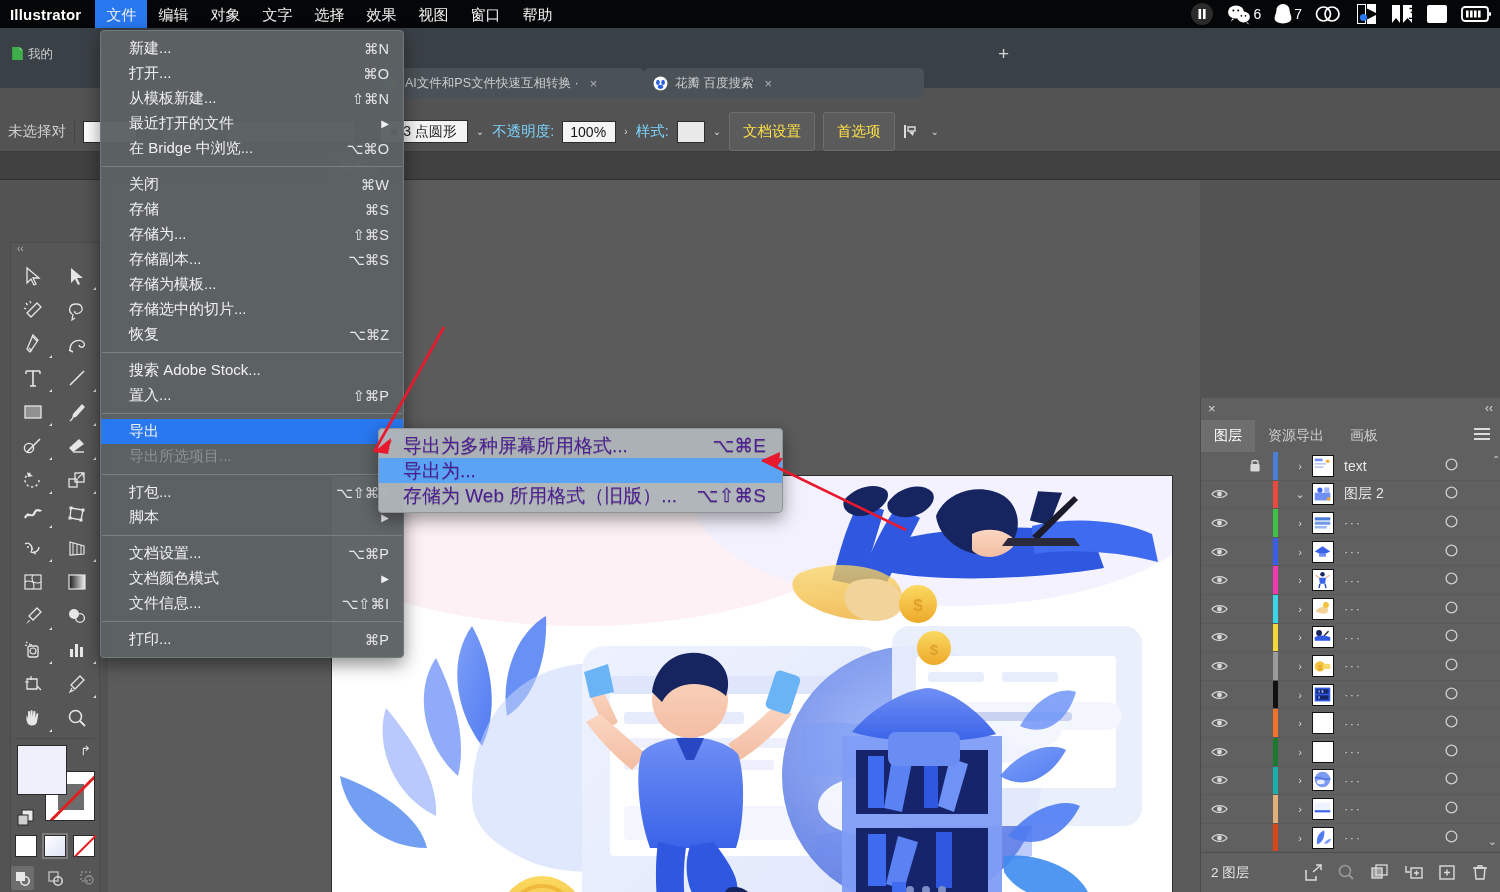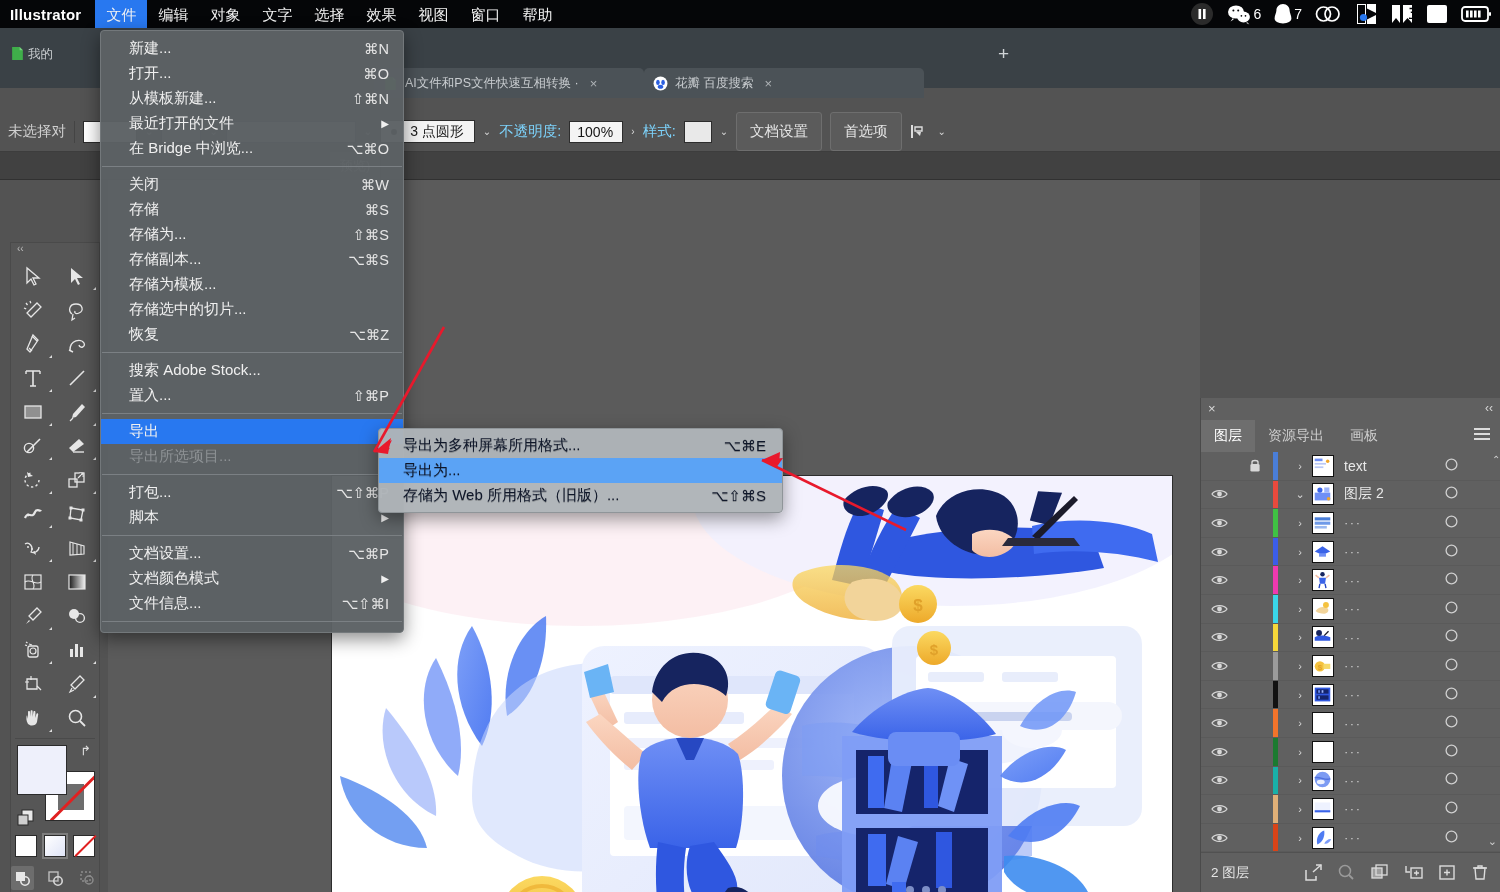--- a/index.html
+++ b/index.html
@@ -72,32 +72,32 @@
   .nosel { color:#cfcfcf; font-size:14.5px; white-space:nowrap; }
   .cb-sep { width:1px; height:22px; background:#444; }
   .swatchbox { width:54px; height:22px; background:#fff; border:1px solid #2b2b2b; }
   .chev { color:#d8d8d8; font-size:10px; }
   .field {
     height:22px; background:#8f9396; border:1px solid #33373a; min-width:40px;
   }
   .field.wide { width:130px; }
   .stroke-select {
     height:23px; background:#f4f4f4; color:#1b1b1b; font-size:14px;
-    display:flex; align-items:center; gap:13px; padding:0 10px; border:1px solid #2d2d2d;
+    display:flex; align-items:center; gap:6px; padding:0 10px; border:1px solid #2d2d2d;
   }
   .stroke-select .bullet { width:6px;height:6px;border-radius:50%;background:#111; }
   .lbl { color:#7dd3fc; font-size:14.5px; white-space:nowrap; }
   .opacity-val {
     height:22px; min-width:54px; background:#f4f4f4; color:#151515; font-size:14px;
     display:flex; align-items:center; padding:0 7px; border:1px solid #2d2d2d;
   }
   .style-sw { width:28px; height:22px; background:#e9e9e9; border:1px solid #2d2d2d; }
   .pillbtn {
     height:39px; padding:0 13px; border:1px solid #6e6e6e; border-radius:3px;
-    color:#e5e5e5; font-size:14.5px; display:flex; align-items:center; background:#5b5b5b;
+    color:#fde047; font-size:14.5px; display:flex; align-items:center; background:#5b5b5b;
   }
 
   
   .doctabs {
     position:absolute; left:0; top:90px; width:1500px; height:28px;
     background:#414141; border-bottom:1px solid #313131;
   }
   .doctab {
     position:absolute; left:330px; top:0; height:28px; background:#585858;
     color:#d9d9d9; font-size:13px; display:flex; align-items:center; padding:0 10px;
@@ -177,21 +177,21 @@
   .msep { height:1px; background:#7b8084; margin:5px 1px; }
 
   
   .submenu {
     position:absolute; left:378px; top:428px; width:405px;
     background:#aeb4b8; background-color:rgba(174,180,184,.97);
     border:1px solid #8f9599; border-radius:4px; z-index:125; padding:4px 0;
     box-shadow:0 6px 18px rgba(0,0,0,.4);
   }
   .srow {
-    height:25px; display:flex; align-items:center; color:#0f172a; font-size:15px;
+    height:25px; display:flex; align-items:center; color:#4c1d95; font-size:19px;
     padding:0 16px 0 24px; white-space:nowrap;
     text-shadow:0 1px 0 rgba(0,0,0,.25);
   }
   .srow .sc { margin-left:auto; padding-left:18px; }
   .srow.hl { background:#5ba3f5; }
 
   
   .arrows { position:absolute; left:0; top:0; width:1500px; height:892px; z-index:130; pointer-events:none; }
 
   
@@ -1213,20 +1213,24 @@
       </div>
       <div class="mrow">
         <span>文档颜色模式</span>
         <span class="arrow">▶</span>
       </div>
       <div class="mrow">
         <span>文件信息...</span>
         <span class="sc">⌥⇧⌘I</span>
       </div>
       <div class="msep"></div>
+      <div class="mrow">
+        <span>打印...</span>
+        <span class="sc">⌘P</span>
+      </div>
     </div>
 
   <div class="submenu" id="submenu">
       <div class="srow">
         <span>导出为多种屏幕所用格式...</span>
         <span class="sc">⌥⌘E</span>
       </div>
       <div class="srow hl">
         <span>导出为...</span>
       </div>

